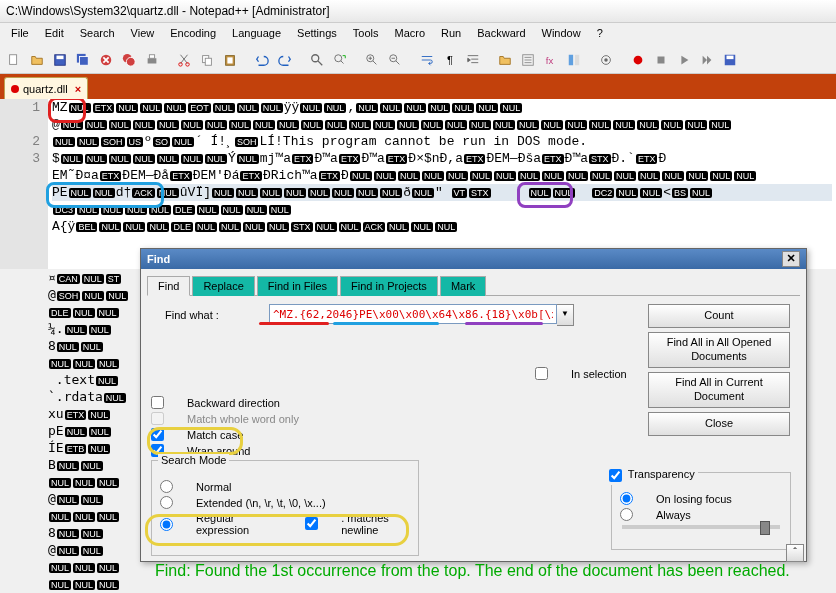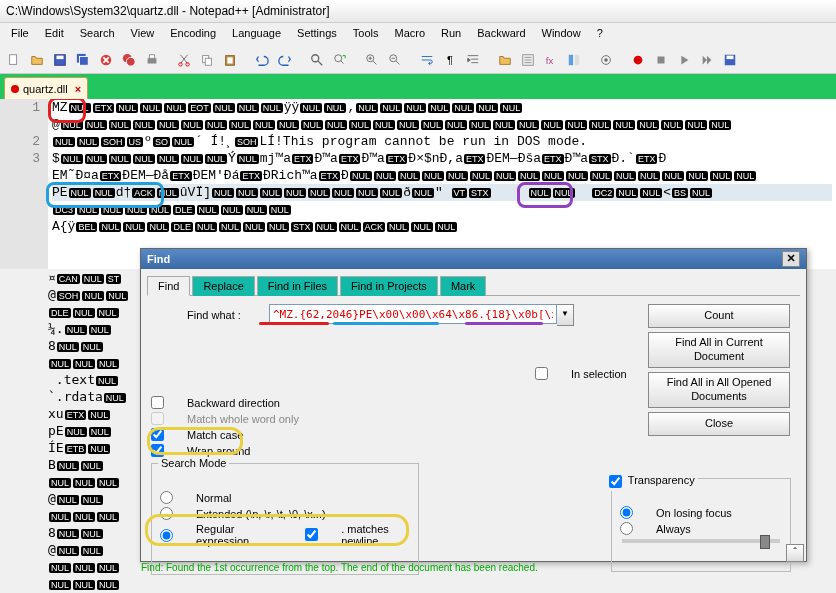--- a/index.html
+++ b/index.html
@@ -2,54 +2,54 @@
 <html><head>
 <meta charset="utf-8">
 <style>
 html,body{margin:0;padding:0;font-family:Tahoma,Arial,sans-serif;font-size:11px;background:#f0f0f0;overflow:hidden;width:836px;height:593px}
 .titlebar{background:linear-gradient(#fff,#e8e8e8);height:22px;line-height:22px;padding:0 6px;border-bottom:1px solid #ccc;font-size:12px}
 .menubar{background:#f0f0f0;height:20px;padding:2px 4px;display:flex;gap:2px}
 .menubar span{padding:2px 7px;cursor:default}
 .toolbar{background:#f0f0f0;padding:3px 4px;border-bottom:1px solid #ccc;display:flex;gap:3px;flex-wrap:wrap}
 .tbtn{width:18px;height:18px;border:1px solid transparent;display:inline-flex;align-items:center;justify-content:center}
 .tbtn svg{width:14px;height:14px}
-.tabbar{background:#22c55e;height:22px;padding:3px 4px 0;display:flex}
+.tabbar{background:#c2410c;height:22px;padding:3px 4px 0;display:flex}
 .filetab{background:#fff6e0;border:1px solid #c0a050;border-bottom:none;padding:2px 6px;font-size:11px;display:flex;align-items:center;gap:4px;border-radius:3px 3px 0 0}
 .filetab .dot{width:8px;height:8px;background:#d00;border-radius:50%}
 .filetab .x{color:#c00;font-weight:bold;margin-left:3px}
 .editor{background:#fff;position:relative;height:170px;overflow:hidden;font-family:Consolas,'Courier New',monospace;font-size:13px;line-height:17px}
 .gutter{position:absolute;left:0;top:0;width:48px;background:#e4e4e4;height:100%;text-align:right;color:#808080;padding-right:8px;box-sizing:border-box}
 .gutter div{height:17px}
 .code{margin-left:48px;padding:0 4px;white-space:nowrap}
 .code .row{height:17px}
 .nul{background:#000;color:#fff;font-size:9px;padding:0 2px;margin:0 1px;border-radius:2px;font-family:Arial}
 .txt{color:#000}
 .annot{position:absolute;border:3px solid;border-radius:8px;pointer-events:none}
 .dialog{position:absolute;left:140px;top:248px;width:665px;height:312px;background:#f0f0f0;border:1px solid #666;box-shadow:2px 2px 6px rgba(0,0,0,.3)}
 .dlgtitle{background:linear-gradient(#5a8ac6,#3a6aa6);color:#fff;height:20px;line-height:20px;padding:0 6px;font-weight:bold;display:flex;justify-content:space-between}
 .dlgtitle .x{background:#e0e0e0;color:#000;width:16px;height:14px;text-align:center;line-height:12px;border:1px solid #888;margin-top:2px}
 .dlgtabs{display:flex;margin:6px 6px 0;border-bottom:1px solid #aaa}
 .dlgtab{padding:3px 10px;border:1px solid #aaa;border-bottom:none;background:#14b8a6;margin-right:2px;position:relative;top:1px}
 .dlgtab.active{background:#f0f0f0;border-bottom:1px solid #f0f0f0}
 .dlgbody{padding:8px 10px;position:relative;height:252px}
 .row2{display:flex;align-items:center;margin-bottom:6px}
-.lbl{width:98px;text-align:center;padding-right:6px}
+.lbl{width:98px;text-align:left;padding-right:6px}
 .combo{display:flex}
 .combo input{width:280px;height:18px;border:1px solid #7a9ac0;padding:0 3px;font-family:Consolas,monospace;font-size:11px;background:#fff}
 .combo input.redtxt{color:#d00}
 .combo .dd{width:16px;height:20px;border:1px solid #888;border-left:none;background:linear-gradient(#fff,#ddd);text-align:center;line-height:18px;font-size:8px}
 .btn{width:140px;height:22px;border:1px solid #888;background:linear-gradient(#fff,#e0e0e0);text-align:center;line-height:20px;margin-bottom:4px}
 .rightcol{position:absolute;right:8px;top:8px;width:150px}
 .chk{display:flex;align-items:center;gap:23px;margin:3px 0}
 .chk input{margin:0}
-.group{border:1px solid #bbb;padding:24px 8px;margin-top:6px;position:relative}
+.group{border:1px solid #bbb;padding:16px 8px;position:relative}
 .group .gt{position:absolute;top:-7px;left:6px;background:#f0f0f0;padding:0 3px}
 .underline{position:absolute;height:3px;border-radius:2px}
 .circle{position:absolute;border:3px solid #e8d040;border-radius:50%;pointer-events:none}
-.statusmsg{position:absolute;left:141px;top:562px;color:#0a0;font-size:10px}
+.statusmsg{position:absolute;left:155px;top:562px;color:#0a0;font-size:16px}
 .mainarea{position:relative}
 .moretext{position:absolute;left:48px;top:170px;font-family:Consolas,monospace;font-size:13px;line-height:17px;color:#000;width:110px;overflow:hidden}
 .moretext .row{height:17px;white-space:nowrap}
 </style>
 </head>
 <body>
 
 <div class="titlebar">C:\Windows\System32\quartz.dll - Notepad++ [Administrator]</div>
 
 <div class="menubar">
@@ -386,20 +386,20 @@
         </div>
       <div style="height:4px;background:#ccc;margin:4px 2px;position:relative">
           <div style="position:absolute;right:10px;top:-4px;width:8px;height:12px;background:#888;border:1px solid #555"></div>
         </div>
     </div>
 
     <div style="position:absolute;right:2px;bottom:2px;width:16px;height:16px;border:1px solid #888;background:linear-gradient(#fff,#ddd);text-align:center;line-height:14px">ˆ</div>
 
     <div class="rightcol">
       <div class="btn">Count</div>
+      <div class="btn" style="height:32px;line-height:14px;padding-top:2px">Find All in All Opened Documents</div>
       <div class="btn" style="height:32px;line-height:14px;padding-top:2px">Find All in Current Document</div>
-      <div class="btn" style="height:32px;line-height:14px;padding-top:2px">Find All in All Opened Documents</div>
       <div class="btn">Close</div>
     </div>
   </div>
 </div>
 
 <div class="statusmsg">Find: Found the 1st occurrence from the top. The end of the document has been reached.</div>
 
 </body></html>

